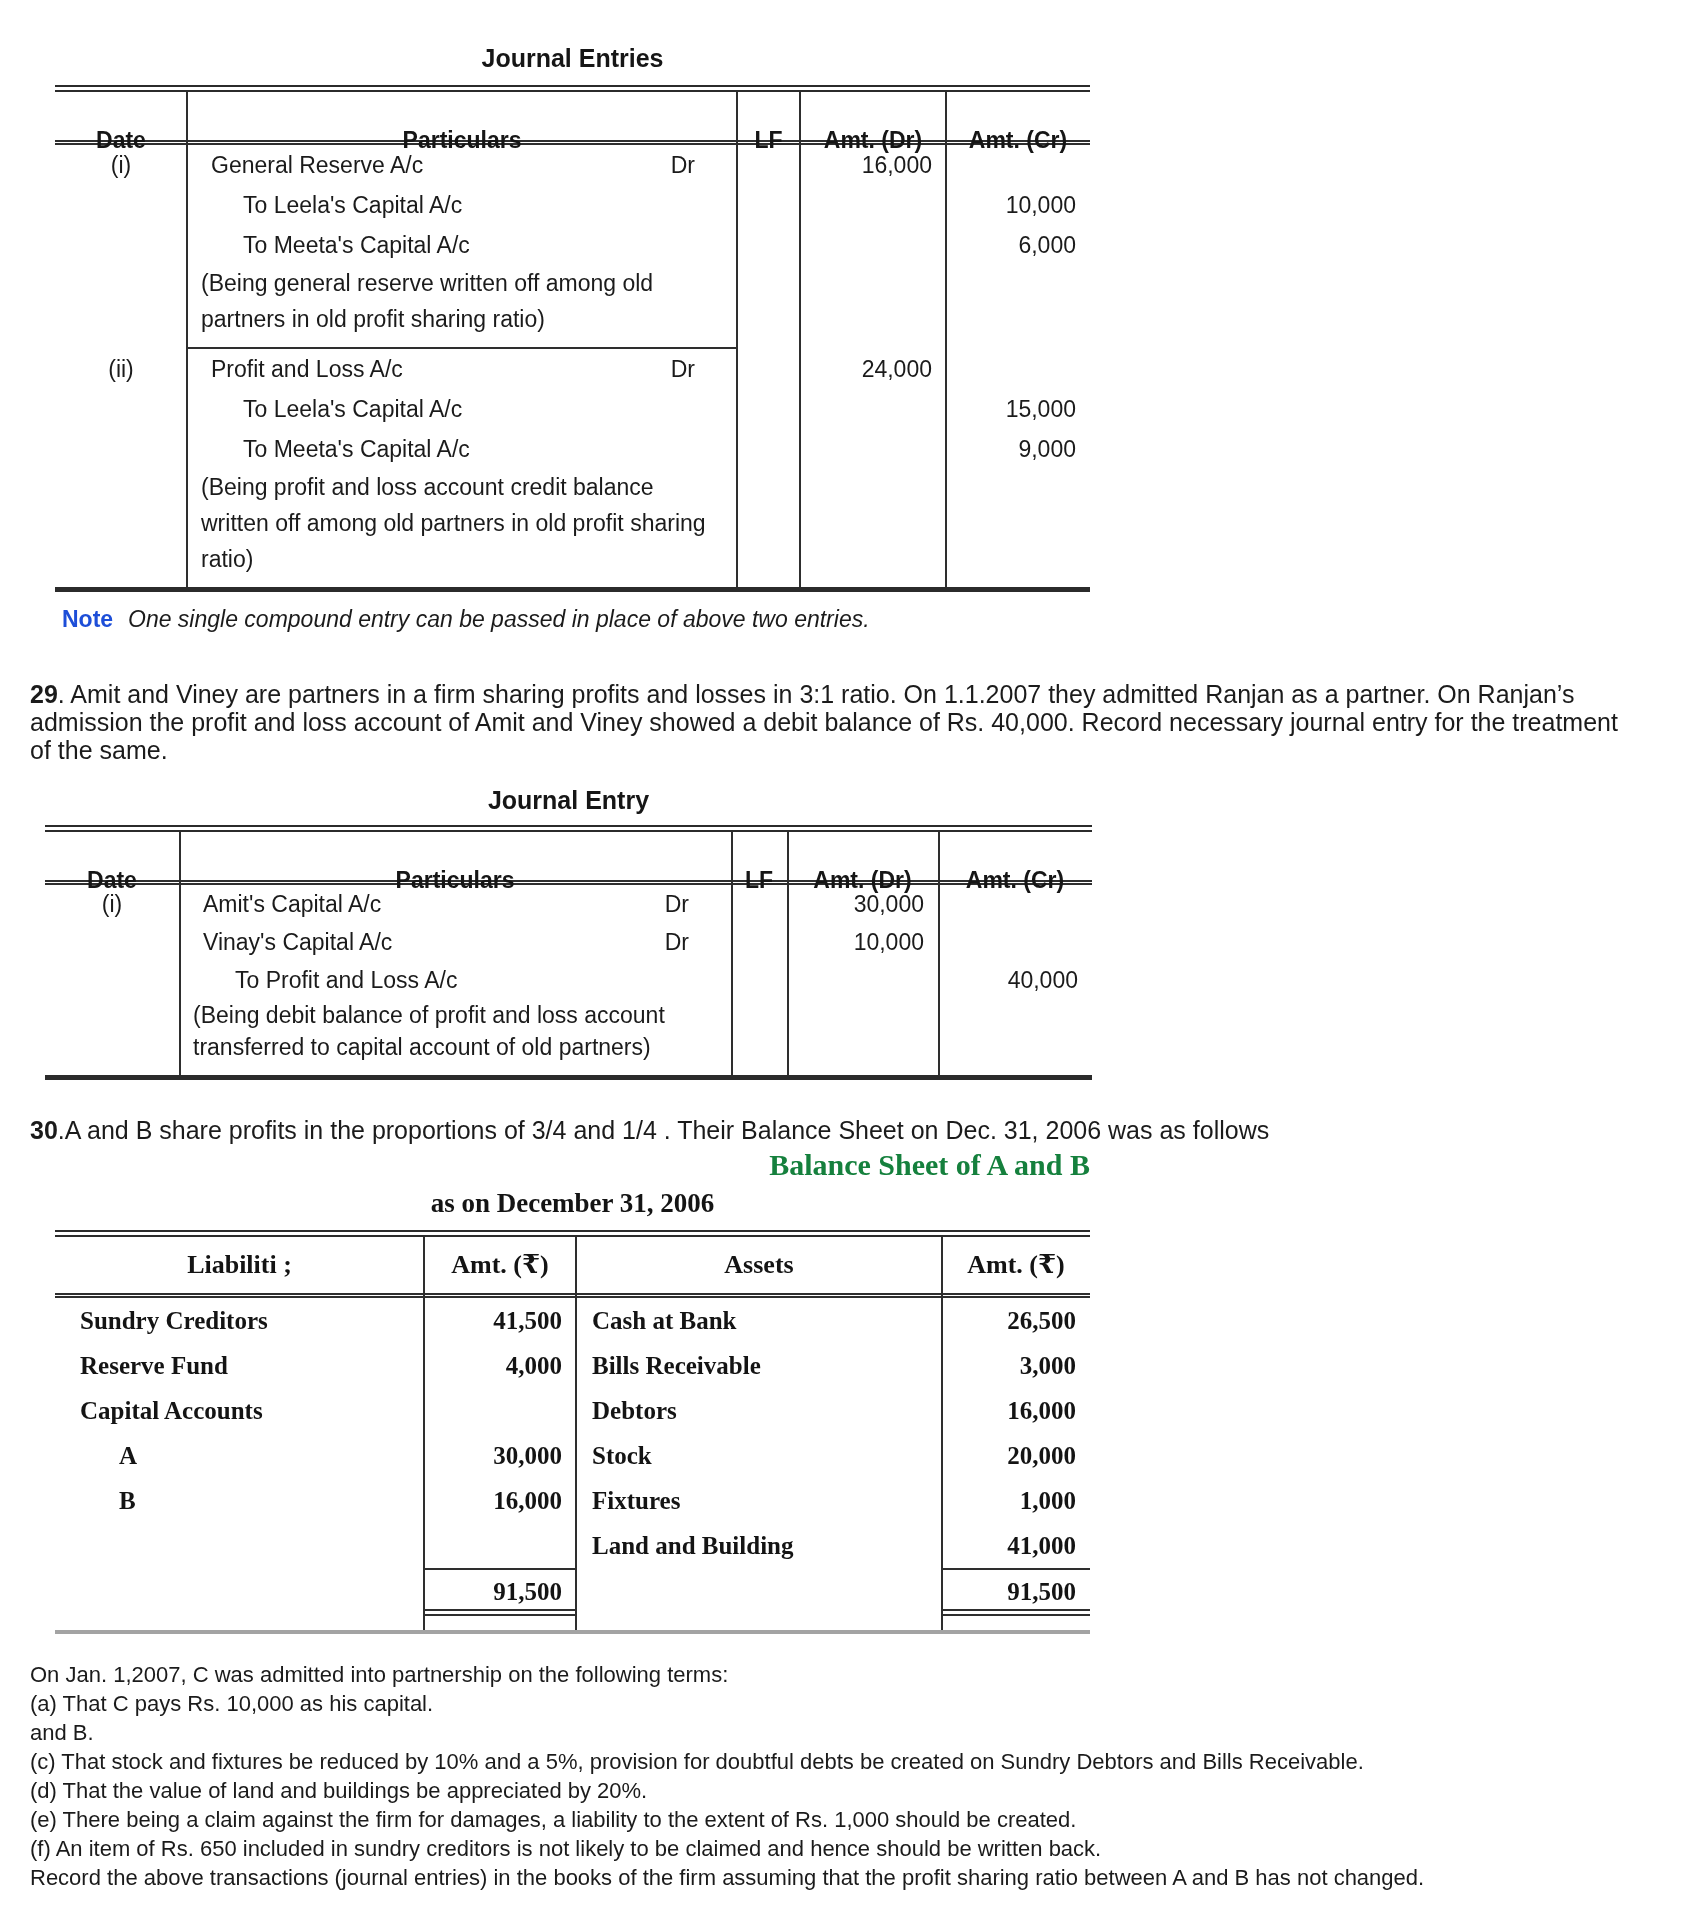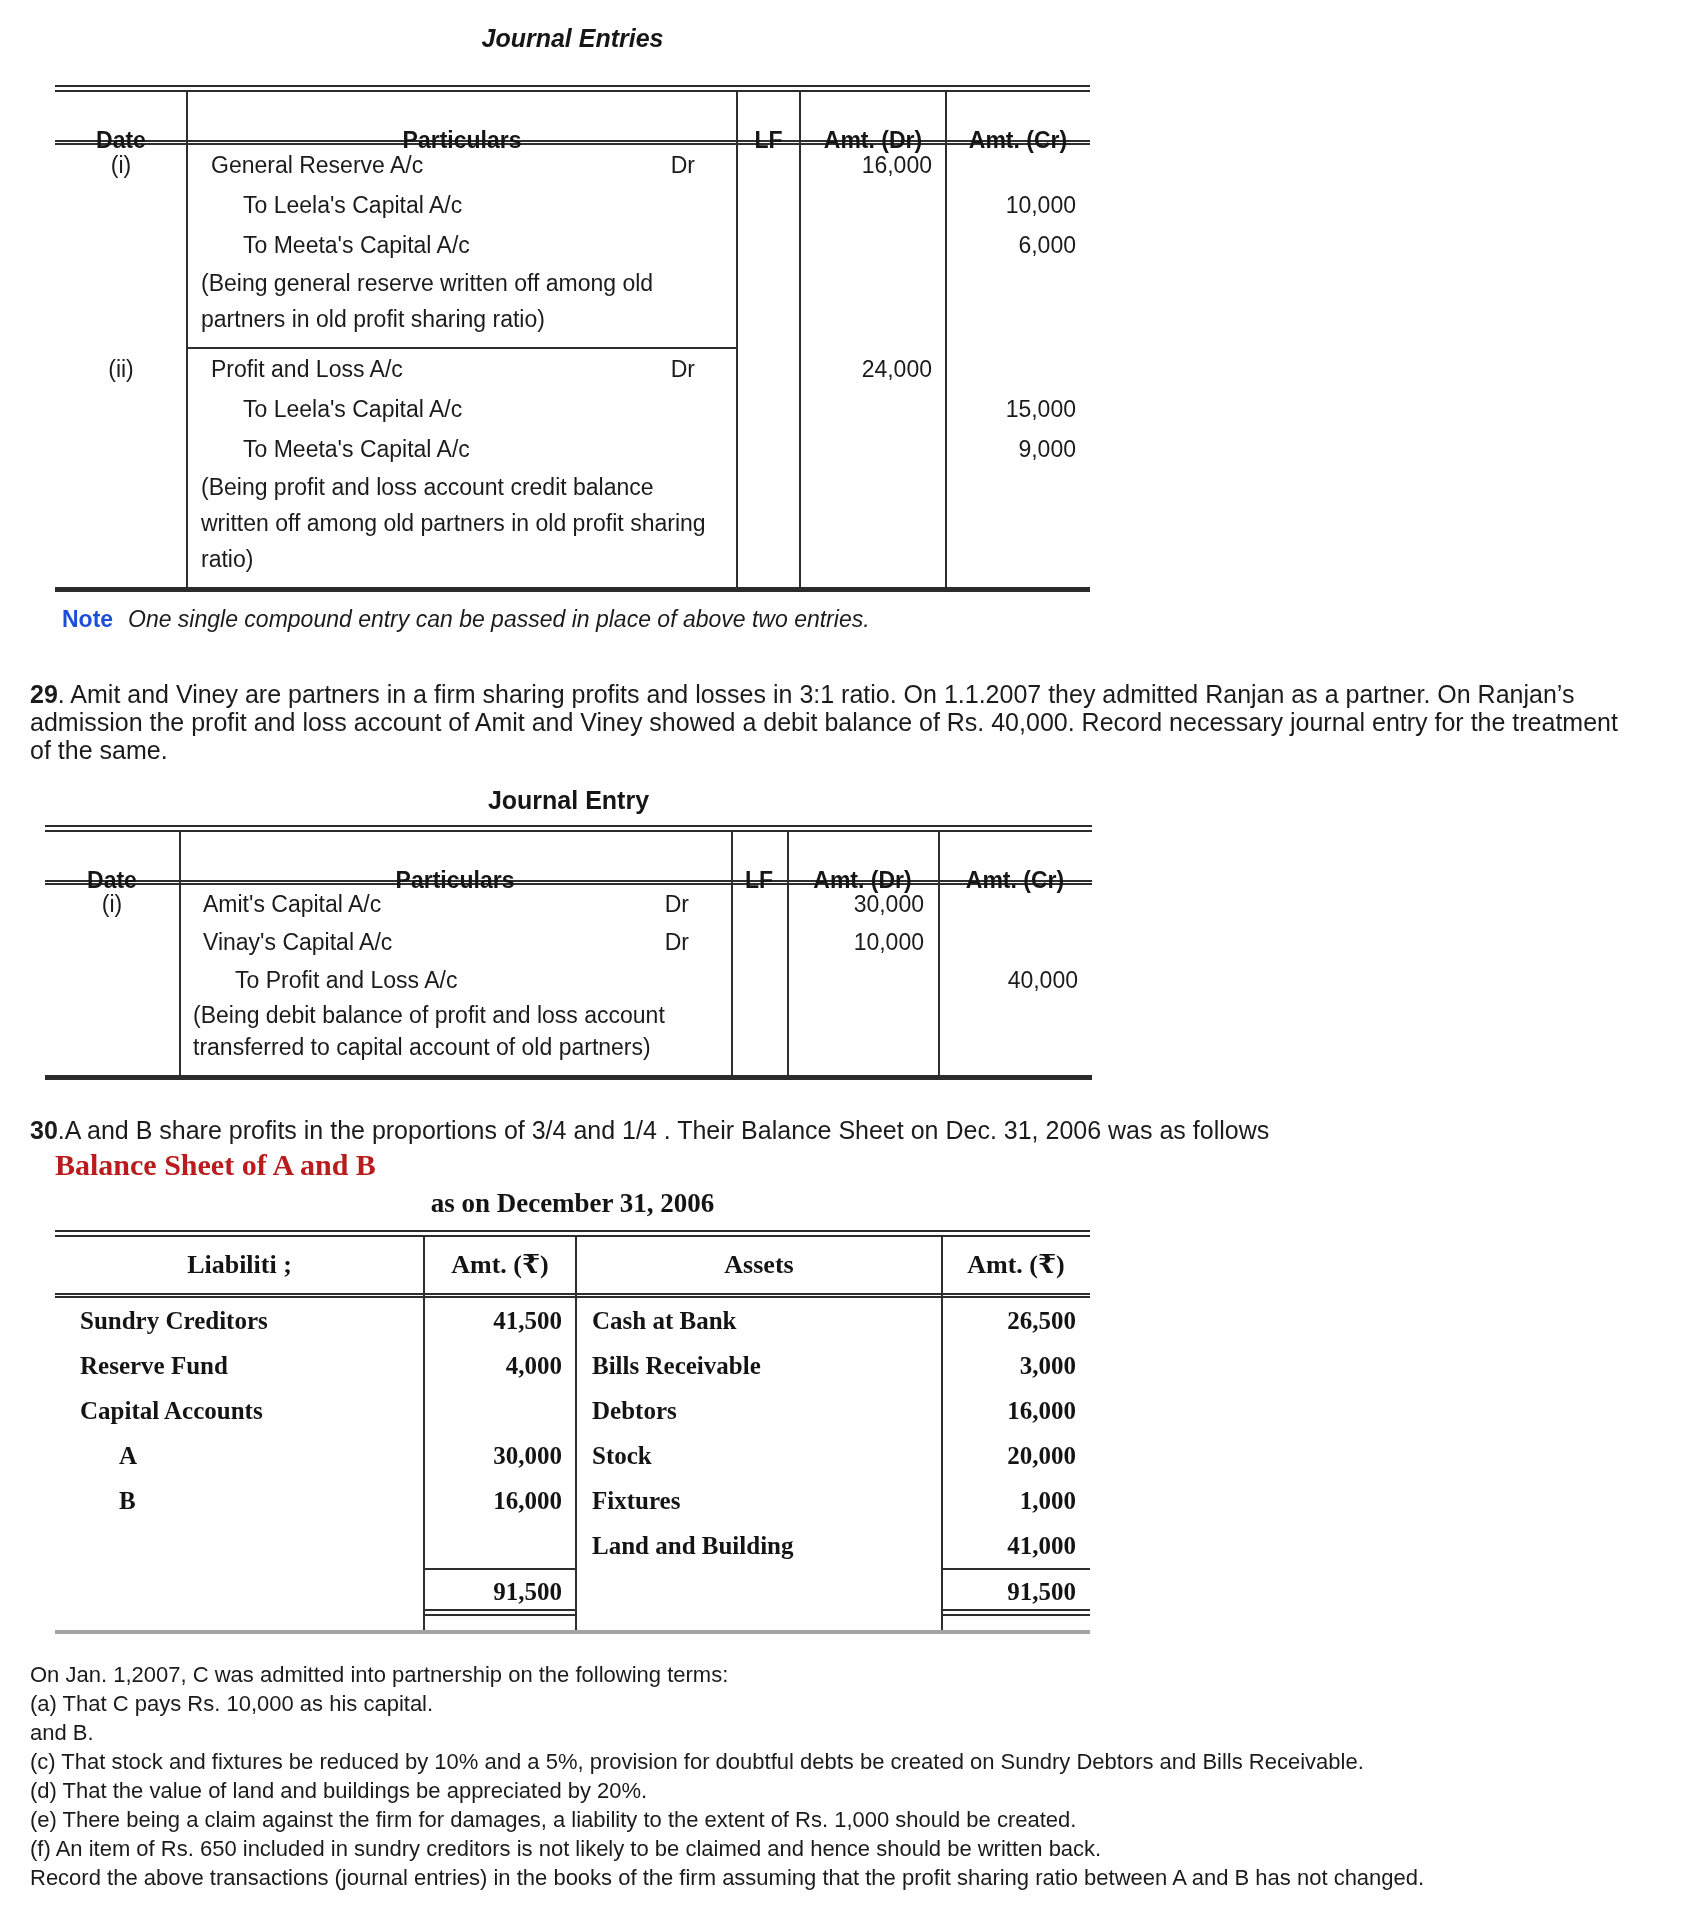--- a/index.html
+++ b/index.html
@@ -34,21 +34,21 @@
   
   .note{position:absolute;display:flex;font-size:23px;line-height:33px;}
   .note-label{font-weight:bold;flex:0 0 66px;color:#1d4ed8;}
   .note-text{font-style:italic;max-width:800px;}
   .para{position:absolute;font-size:25px;line-height:28px;}
   .qnum{font-weight:bold;}
   .terms{position:absolute;font-size:22px;line-height:29px;}
   .terms div{white-space:nowrap;}
   
   .bs-serif{font-family:"Liberation Serif","DejaVu Serif","DejaVu Sans",serif;}
-  .bs-title{position:absolute;text-align:left;font-weight:bold;font-size:30px;color:#b91c1c;}
+  .bs-title{position:absolute;text-align:right;font-weight:bold;font-size:30px;color:#15803d;}
   .bs-sub{position:absolute;text-align:center;font-weight:bold;font-size:27px;color:#141414;}
   .bstable{
     position:absolute;background:#fff;
     border-top:7px double #2b2b2b;border-bottom:4px solid #a3a3a3;
     font-size:25px;font-weight:bold;color:#141414;
   }
   .bs-head{display:flex;height:56px;line-height:56px;font-size:26px;}
   .bs-head > div{text-align:center;}
   .bs-row{display:flex;height:45px;line-height:45px;}
   .bs-liab{flex:0 0 369px;padding-left:25px;box-sizing:border-box;}
@@ -58,21 +58,21 @@
   .bs-aamt{flex:0 0 148px;text-align:right;padding-right:14px;box-sizing:border-box;}
   .bs-trow{display:flex;height:48px;line-height:44px;}
   .bs-total{border-top:2px solid #2e2e2e;border-bottom:7px double #2e2e2e;box-sizing:border-box;}
   .bs-pad{height:14px;}
 </style>
 </head>
 <body>
 
 <div class="page">
 
-  <div class="tbl-title" style="left:55px;top:24px;width:1035px;font-style:italic;">Journal Entries</div>
+  <div class="tbl-title" style="left:55px;top:44px;width:1035px;">Journal Entries</div>
 
   <div class="jtable" style="left:55px;top:85px;width:1035px;--lh:40px;--nlh:36px;--npad:10px;">
     <div class="vline" style="left:131px;"></div>
     <div class="vline" style="left:681px;"></div>
     <div class="vline" style="left:744px;"></div>
     <div class="vline" style="left:890px;"></div>
 
     <div class="jhead">
       <div style="flex:0 0 132px;">Date</div>
       <div style="flex:0 0 550px;">Particulars</div>

